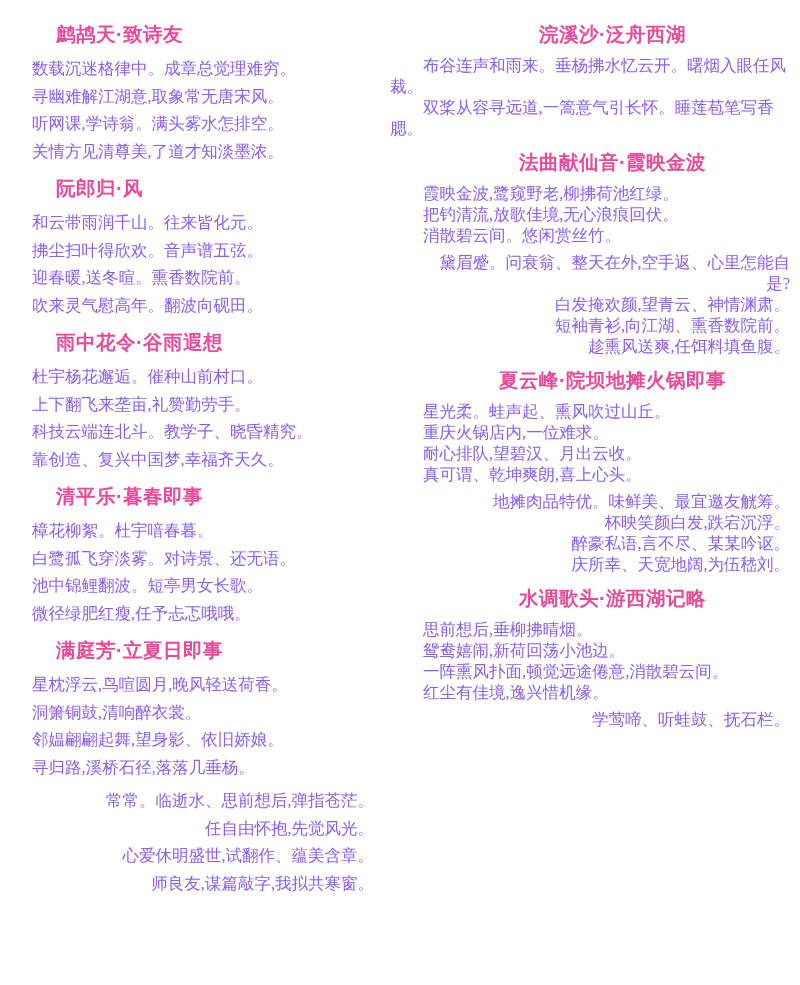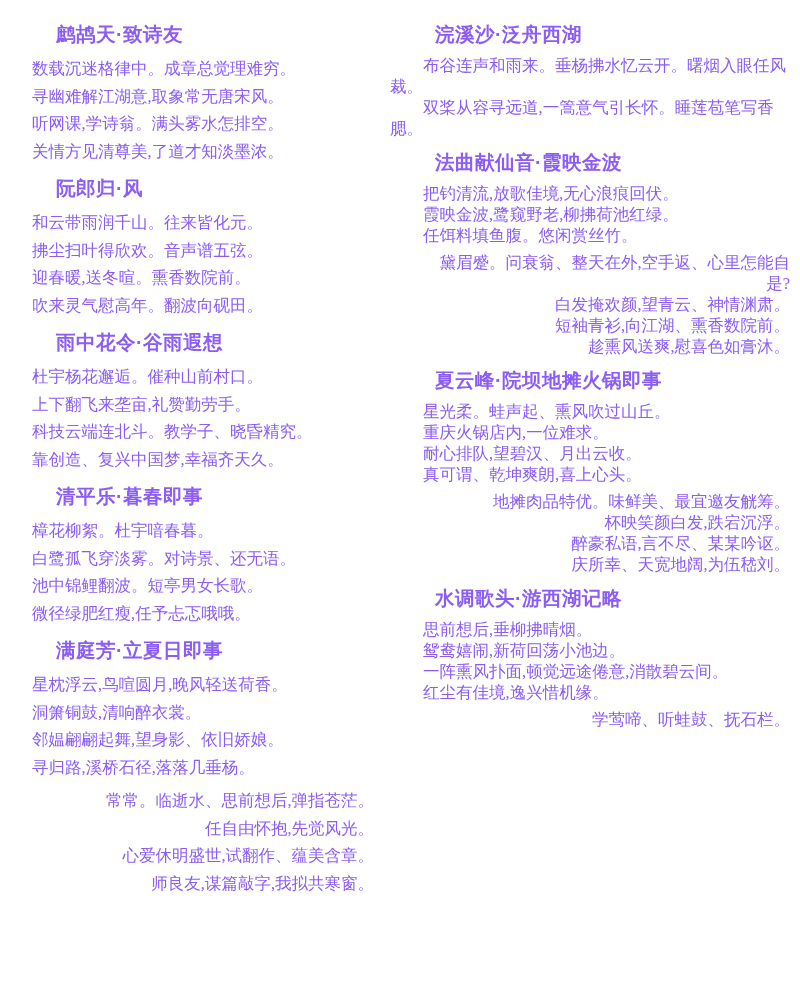--- a/index.html
+++ b/index.html
@@ -18,24 +18,24 @@
   .col-left{width:390px;padding-left:32px;padding-right:16px;}
   .col-right{width:410px;padding-right:10px;}
   .poem{margin:0 0 11px 0;}
   .poem-title{
     font-family:"Liberation Sans","DejaVu Sans",sans-serif;
     font-weight:700;
     font-size:19.5px;
     line-height:24px;
     margin:10px 0 9px 0;
     letter-spacing:0.5px;
-    color:#8b5cf6;
+    color:#ec4899;
   }
   .col-left .poem-title{margin-left:24px;}
-  .col-right .poem-title{margin-left:45px;}
+  .col-right .poem-title{margin-left:45px;text-align:center;}
   .verse{
     margin:0;
     font-size:16.5px;
     line-height:27.5px;
     color:#8b5cf6;
   }
   .col-right .verse{
     text-indent:2em;
     line-height:21px;
   }
@@ -102,29 +102,29 @@
       <article class="poem">
         <h2 class="poem-title">浣溪沙·泛舟西湖</h2>
         <div class="stanza">
           <p class="verse">布谷连声和雨来。垂杨拂水忆云开。曙烟入眼任风裁。</p>
           <p class="verse">双桨从容寻远道,一篙意气引长怀。睡莲苞笔写香腮。</p>
         </div>
       </article>
       <article class="poem">
         <h2 class="poem-title">法曲献仙音·霞映金波</h2>
         <div class="stanza">
+          <p class="verse">霞映金波,鹭窥野老,柳拂荷池红绿。</p>
           <p class="verse">把钓清流,放歌佳境,无心浪痕回伏。</p>
-          <p class="verse">霞映金波,鹭窥野老,柳拂荷池红绿。</p>
-          <p class="verse">任饵料填鱼腹。悠闲赏丝竹。</p>
+          <p class="verse">消散碧云间。悠闲赏丝竹。</p>
         </div>
         <div class="stanza">
           <p class="verse">黛眉蹙。问衰翁、整天在外,空手返、心里怎能自是?</p>
           <p class="verse">白发掩欢颜,望青云、神情渊肃。</p>
           <p class="verse">短袖青衫,向江湖、熏香数院前。</p>
-          <p class="verse">趁熏风送爽,慰喜色如膏沐。</p>
+          <p class="verse">趁熏风送爽,任饵料填鱼腹。</p>
         </div>
       </article>
       <article class="poem">
         <h2 class="poem-title">夏云峰·院坝地摊火锅即事</h2>
         <div class="stanza">
           <p class="verse">星光柔。蛙声起、熏风吹过山丘。</p>
           <p class="verse">重庆火锅店内,一位难求。</p>
           <p class="verse">耐心排队,望碧汉、月出云收。</p>
           <p class="verse">真可谓、乾坤爽朗,喜上心头。</p>
         </div>

